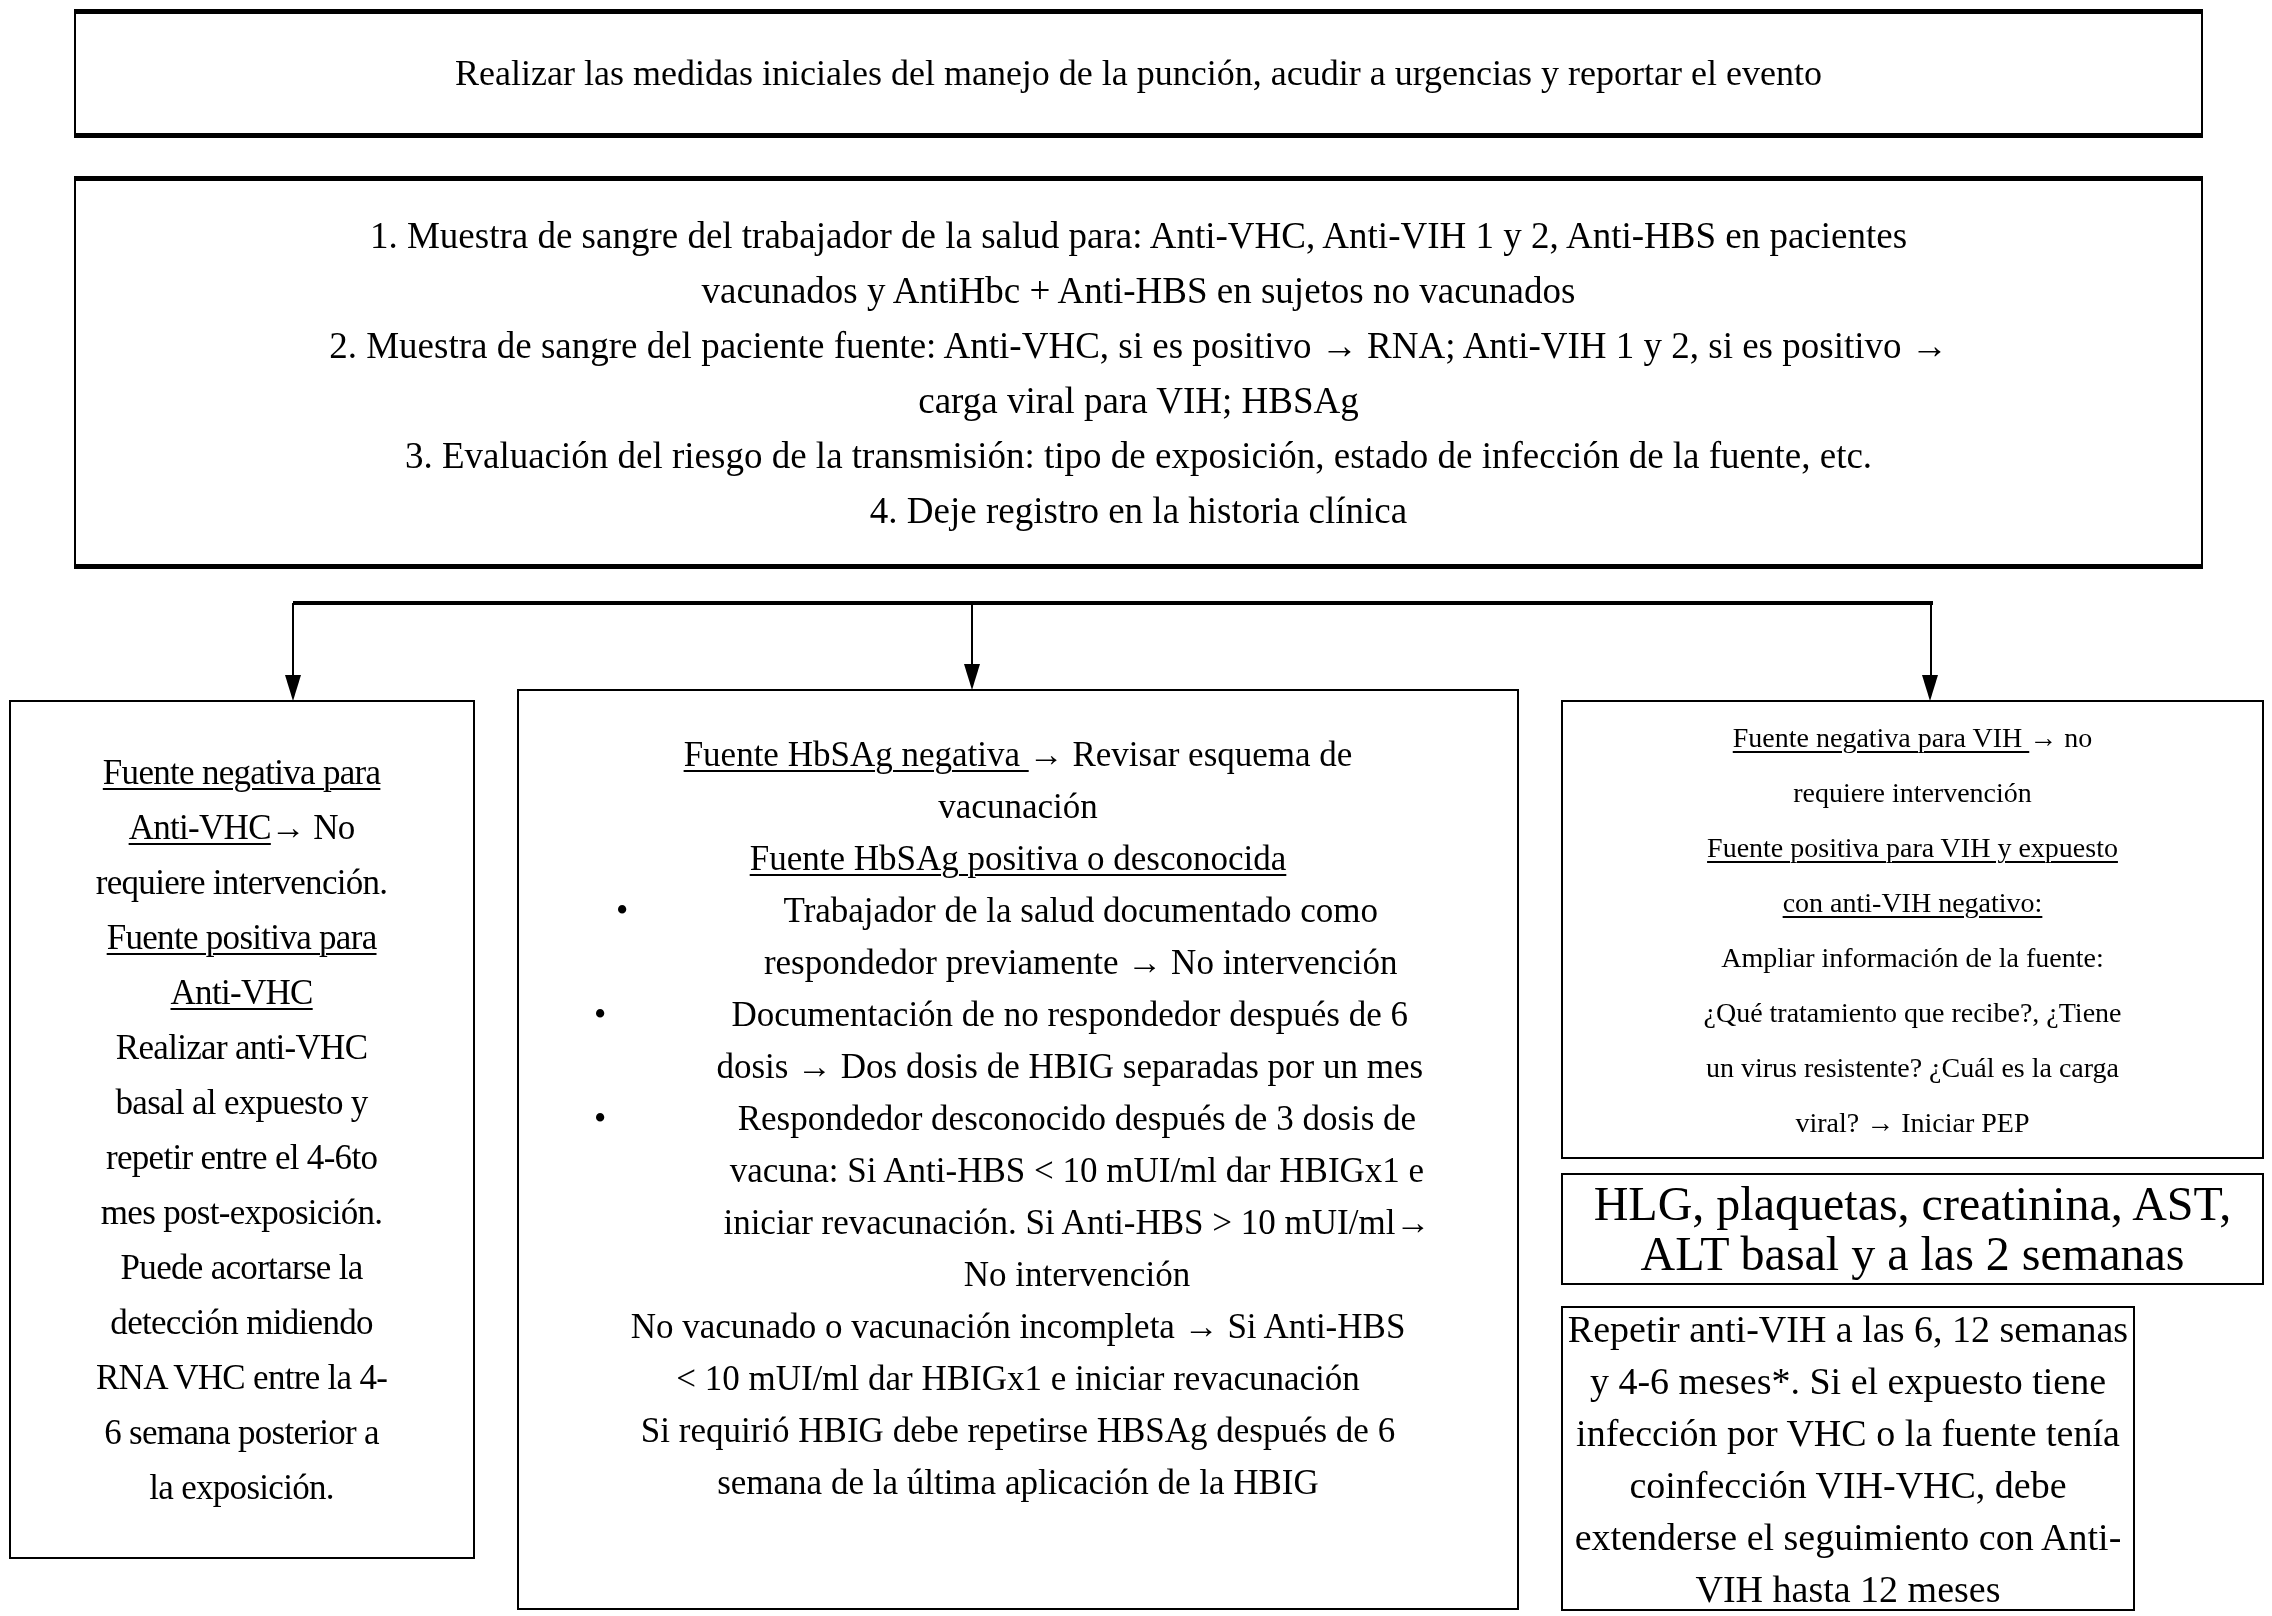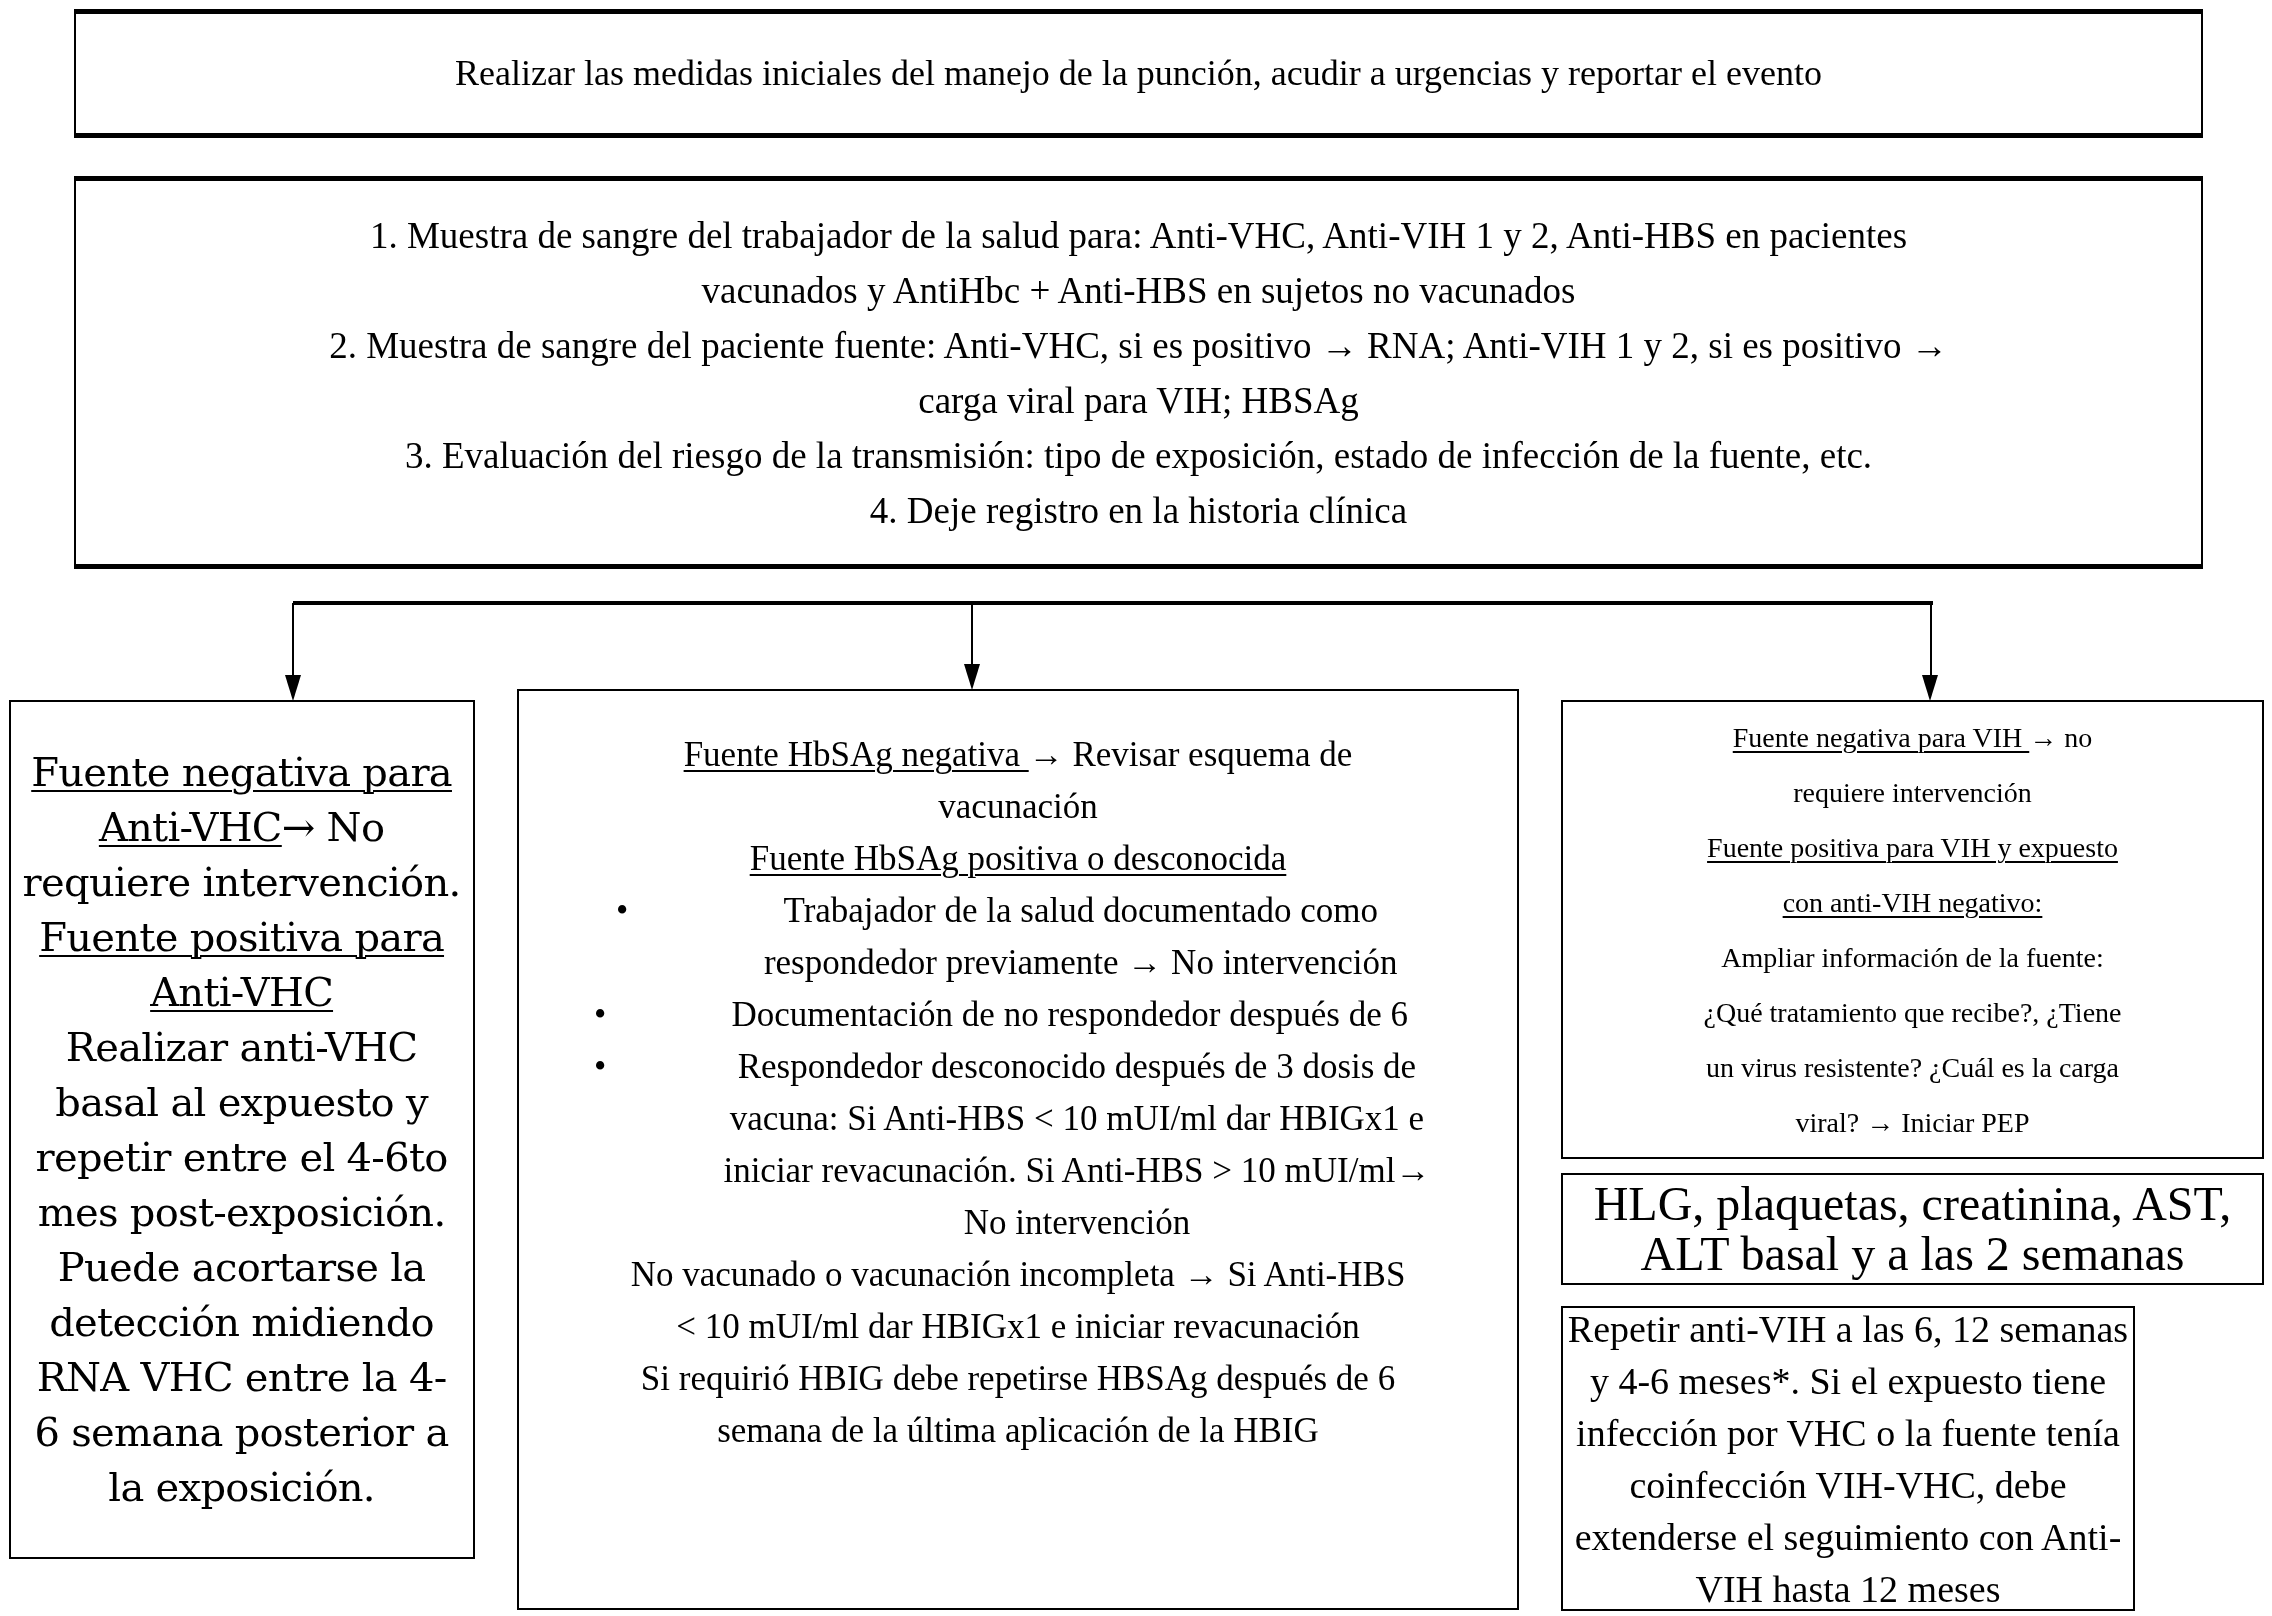--- a/index.html
+++ b/index.html
@@ -8,21 +8,21 @@
   .box { position: absolute; box-sizing: border-box; border: 2.9px solid #000;
          background: #fff; display: flex; flex-direction: column;
          justify-content: center; align-items: center; text-align: center; }
   .box-top-heavy { border-top-width: 5px; border-bottom-width: 5px; }
   .line { display: block; }
   .u { text-decoration: underline; text-decoration-thickness: 2.2px; text-underline-offset: 4.3px; }
   #top { left: 74px; top: 8.6px; width: 2129px; height: 129px; font-size: 36px; }
   #steps { left: 74px; top: 176px; width: 2129px; height: 393px; font-size: 37px; line-height: 55px; }
   #left { left: 8.6px; top: 700px; width: 466px; height: 859px; font-size: 37px; line-height: 55px;
           font-family: "DejaVu Serif", serif; letter-spacing: -0.7px; }
-  #left .line { font-size: 40px; }
+  #left .line { font-size: 35px; font-family: Liberation Serif, serif; }
   #middle { left: 517px; top: 689px; width: 1002px; height: 921px; font-size: 35px; line-height: 52px; }
   #right1 { left: 1561px; top: 700px; width: 2138px; width: 703px; height: 459px; font-size: 28px; line-height: 55px; }
   #right2 { left: 1561px; top: 1173px; width: 703px; height: 112px; font-size: 48px; line-height: 50px; }
   #right3 { left: 1561px; top: 1306px; width: 574px; height: 305px; font-size: 38px; line-height: 52px; }
   .bullet-row { display: flex; align-items: flex-start; width: 100%; box-sizing: border-box; padding: 0 21.5px 0 79px; }
   .bullet { width: 50px; flex: 0 0 50px; text-align: left; }
   .bullet-text { flex: 1; text-align: center; font-family: Liberation Serif, serif; }
   .conn { position: absolute; background: #000; }
   .arrowhead { position: absolute; width: 0; height: 0;
                border-left: 8px solid transparent; border-right: 8px solid transparent;
@@ -79,20 +79,21 @@
     <span class="bullet">•</span>
     <span class="bullet-text">
       <span class="line">Trabajador de la salud documentado como</span>
       <span class="line">respondedor previamente → No intervención</span>
     </span>
   </div>
   <div class="bullet-row" style="padding-left:75px;">
     <span class="bullet">•</span>
     <span class="bullet-text">
       <span class="line">Documentación de no respondedor después de 6</span>
+      <span class="line">dosis → Dos dosis de HBIG separadas por un mes</span>
     </span>
   </div>
   <div class="bullet-row" style="padding-left:75px; padding-right:7.2px;">
     <span class="bullet">•</span>
     <span class="bullet-text">
       <span class="line">Respondedor desconocido después de 3 dosis de</span>
       <span class="line">vacuna: Si Anti-HBS &lt; 10 mUI/ml dar HBIGx1 e</span>
       <span class="line">iniciar revacunación. Si Anti-HBS &gt; 10 mUI/ml→</span>
       <span class="line">No intervención</span>
     </span>

